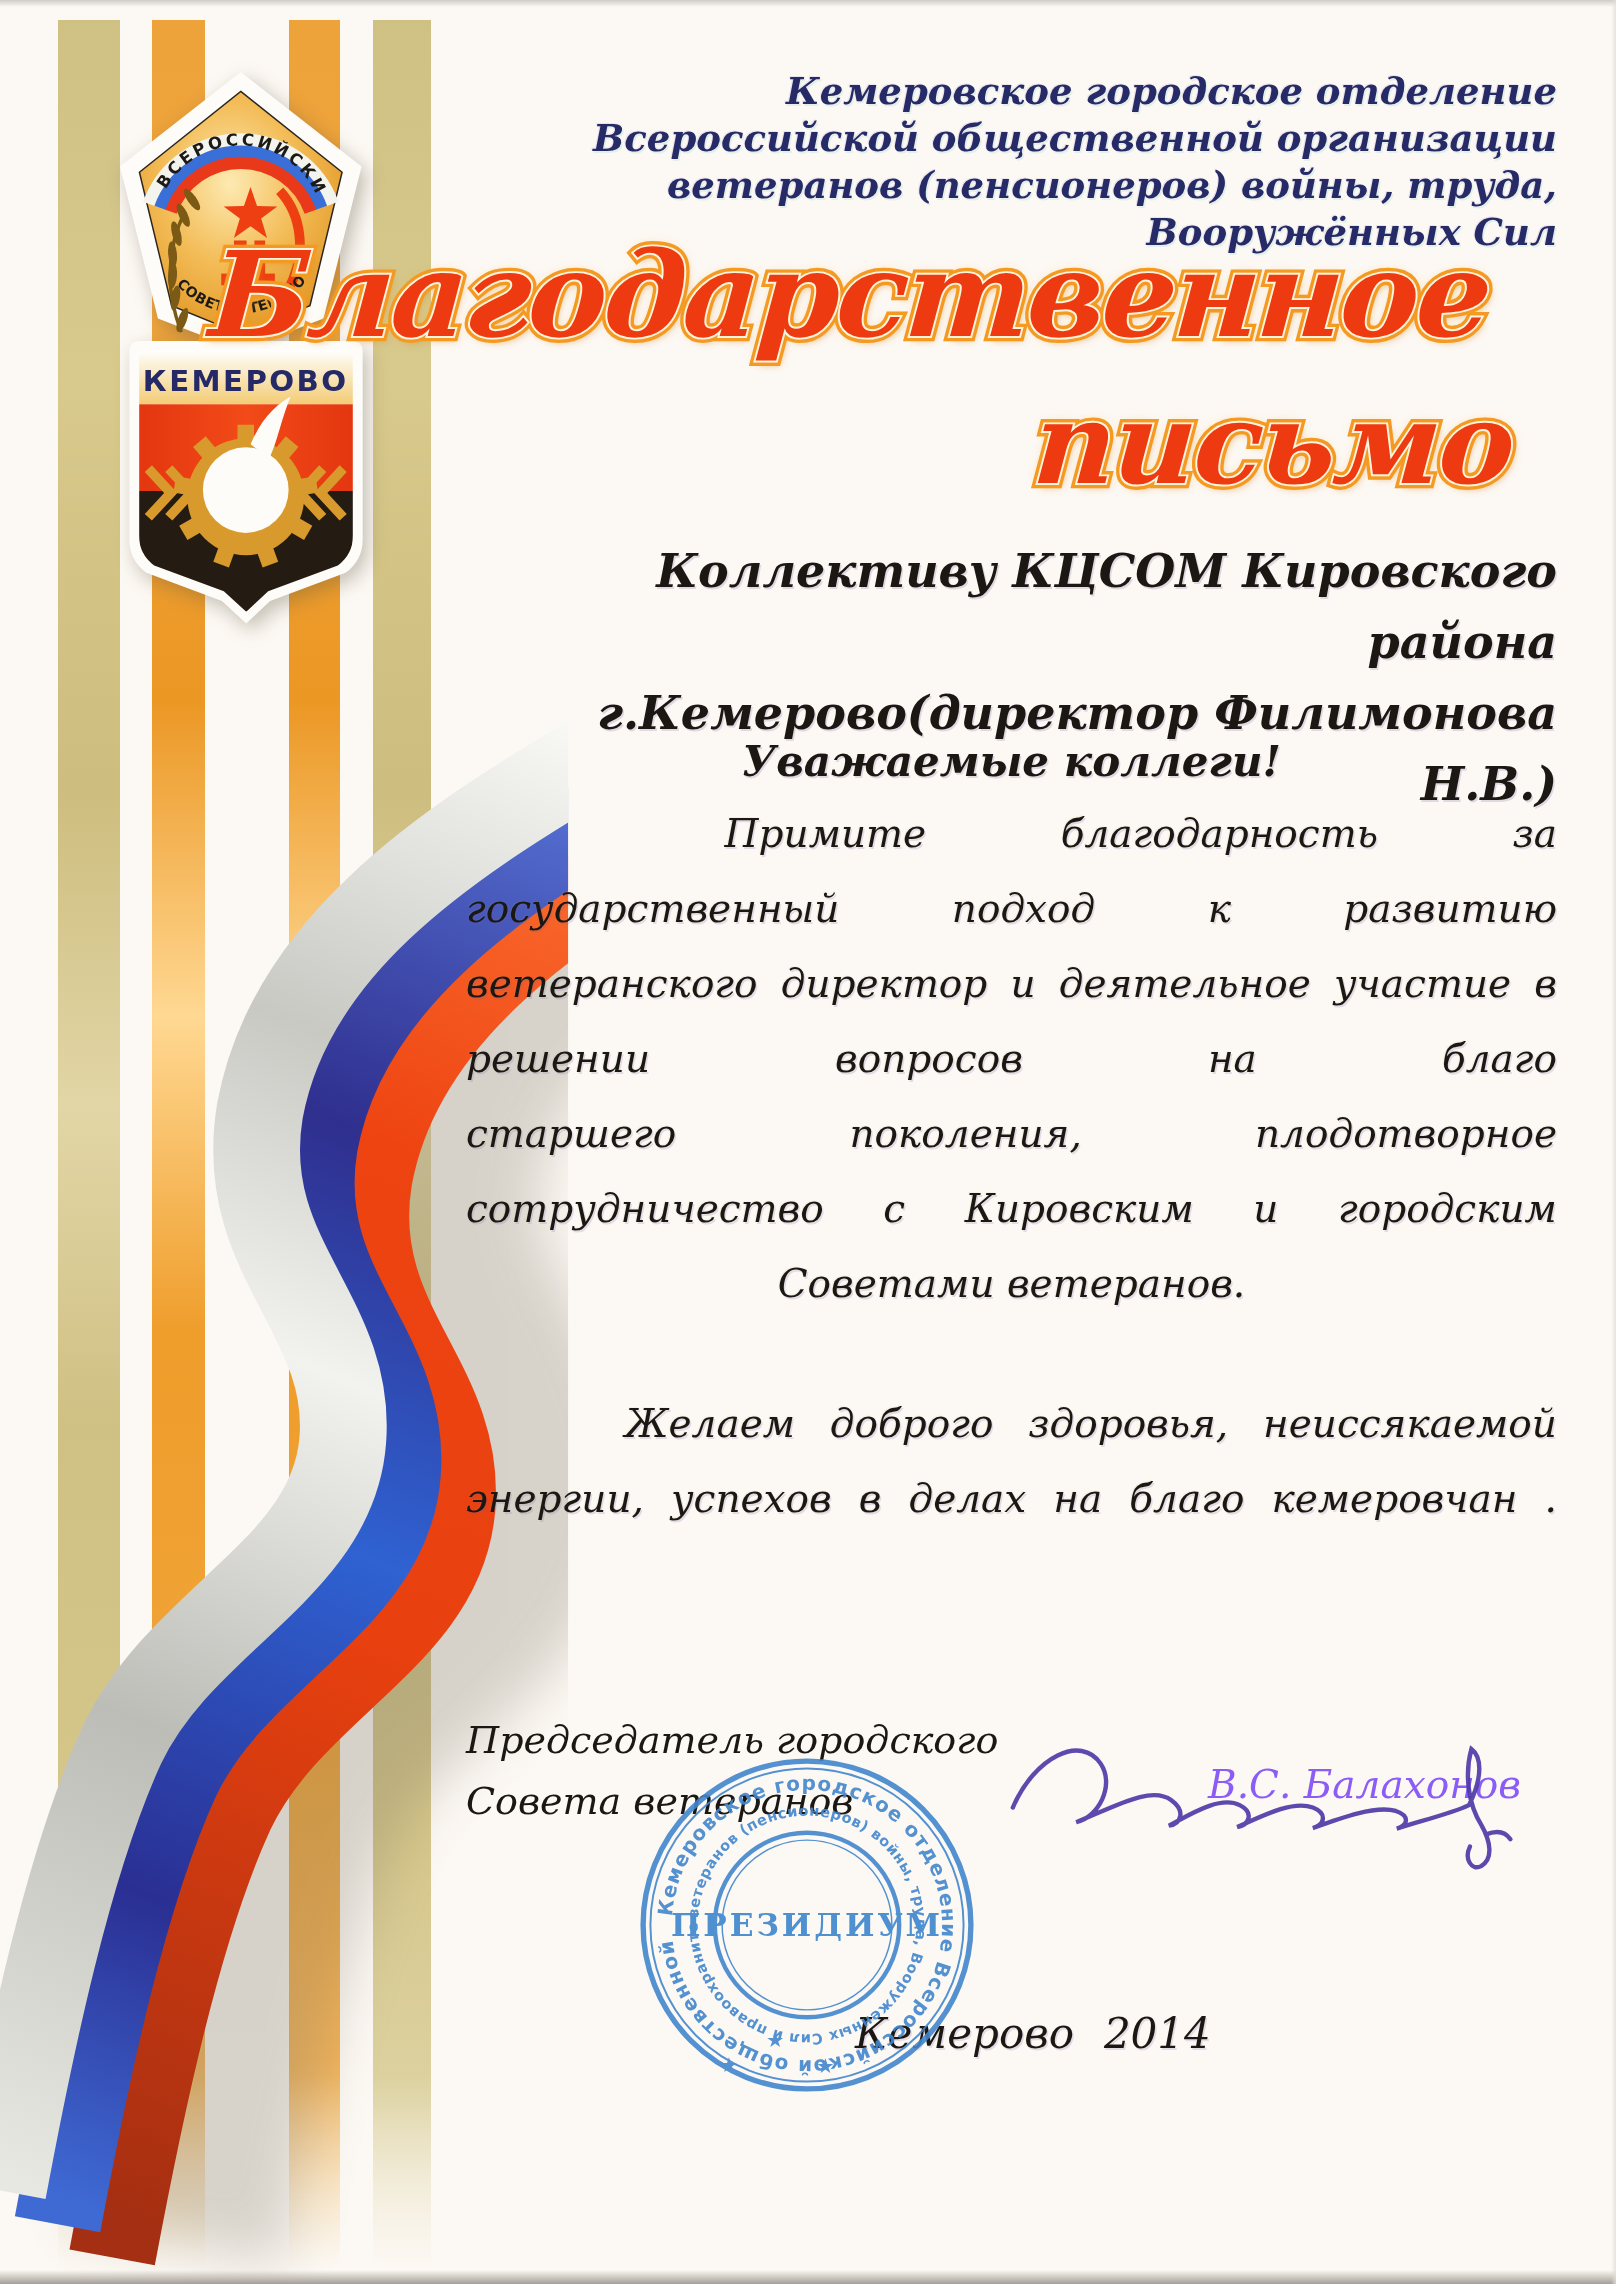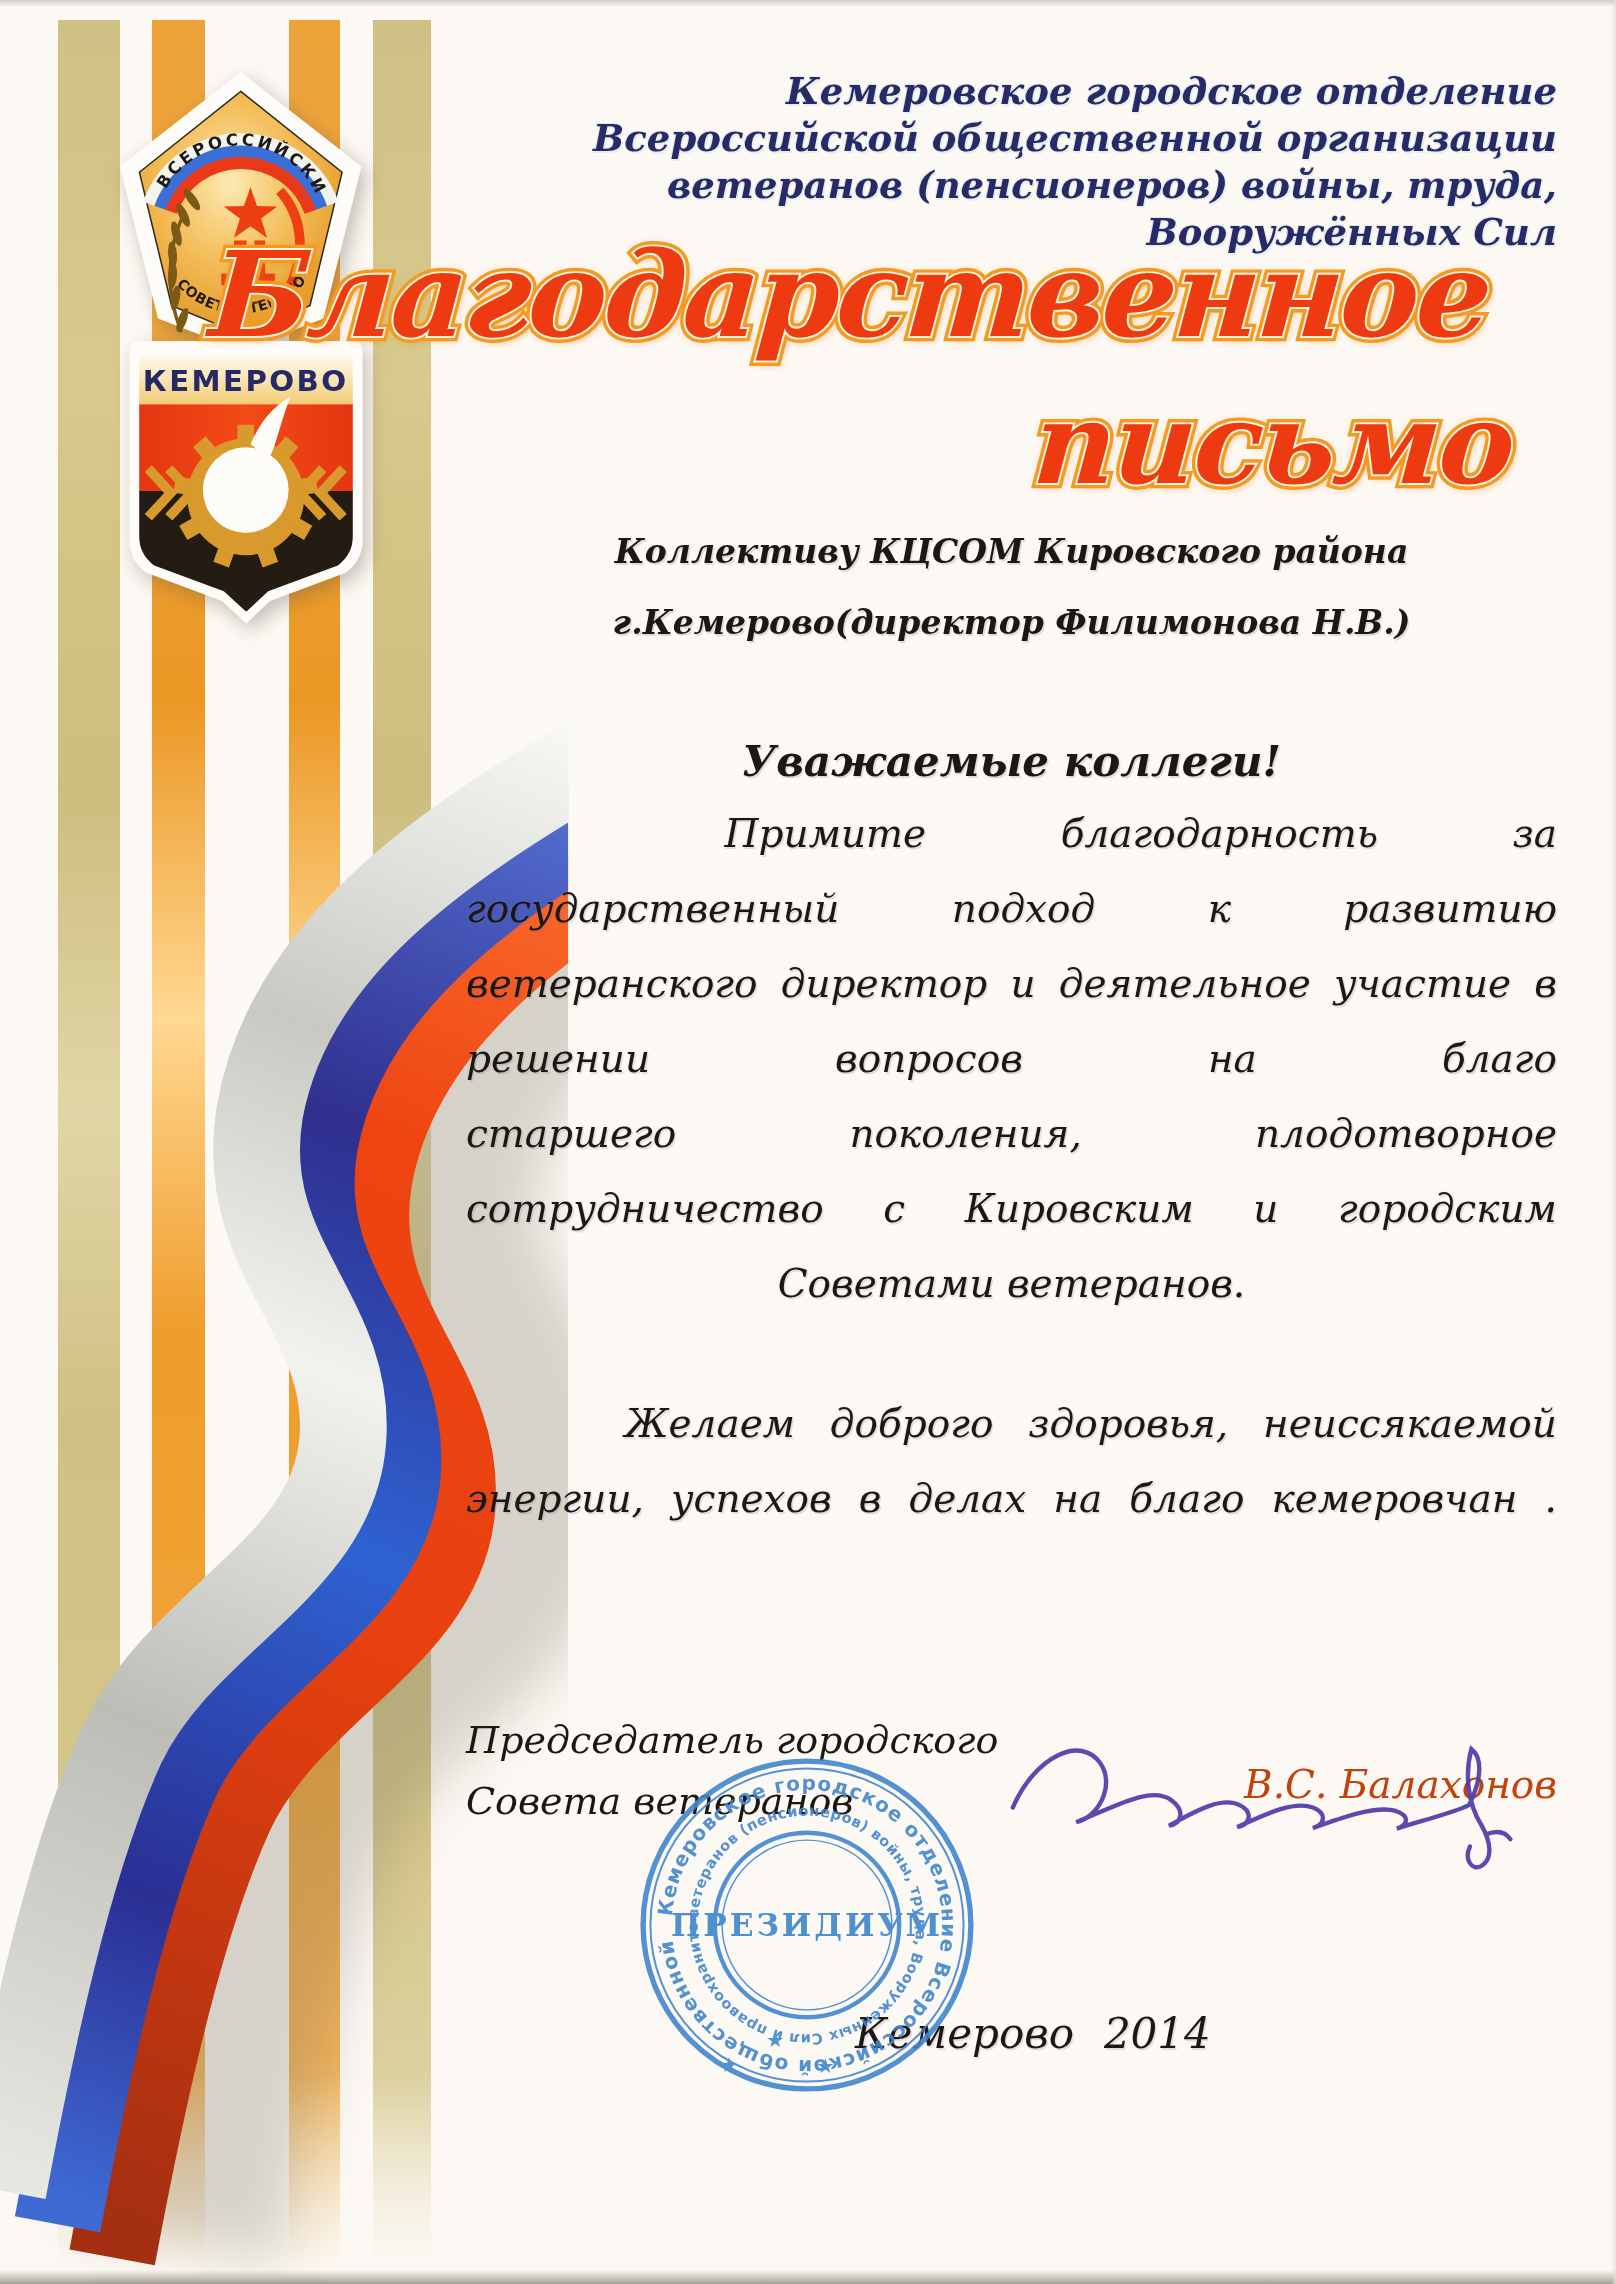--- a/index.html
+++ b/index.html
@@ -40,38 +40,38 @@
     transform:skewX(-4deg);}
   .title1{left:161px;top:225px;width:1376px;height:161px;text-align:center;font-size:118px;letter-spacing:-2.9px;}
   .title2{left:683px;top:377px;width:829px;height:156px;text-align:right;padding-right:54px;font-size:113px;letter-spacing:-2px;}
   .tl{position:absolute;inset:0;text-align:inherit;padding-right:inherit;}
   .tl-halo{-webkit-text-stroke:10.7px #f49a22;color:#f49a22;
     text-shadow:0 0 10.7px rgba(246,166,36,.55), 3.9px 4.9px 6.8px rgba(205,125,45,.35);}
   .tl-mid{-webkit-text-stroke:3.9px #fdf4de;color:#fdf4de;}
   .tl-fill{color:#ee3a10;}
   
   .content{position:absolute;left:466px;top:0;width:1091px;height:100%;z-index:4;color:#1b1713;}
-  .recipient{position:absolute;left:0;top:516px;width:100%;text-align:center;
-    font-weight:bold;font-style:italic;font-size:33px;line-height:71px;
+  .recipient{position:absolute;left:0;top:536px;width:100%;text-align:right;
+    font-weight:bold;font-style:italic;font-size:46px;line-height:71px;
     text-shadow:1.5px 2px 0.5px rgba(120,90,160,.20);}
   .salutation{position:absolute;left:0;top:711px;width:100%;text-align:center;
     font-weight:bold;font-style:italic;font-size:42px;
     text-shadow:1.5px 2px 0.5px rgba(120,90,160,.20);margin-top:26px;}
   .para{position:absolute;left:0;width:100%;font-style:italic;font-size:39px;}
   .p1{top:806px;text-align:center;}
   .p2{top:1396px;}
   .bline{height:75px;line-height:55px;
     text-shadow:1.5px 2px 0.5px rgba(120,90,160,.18), -1px -1px 0.5px rgba(150,190,120,.10);}
   .jline{display:flex;justify-content:space-between;}
   .jline.indent::before{content:"";width:124px;flex:0 0 auto;}
   .w{flex:0 0 auto;}
   
   .sig-role{position:absolute;left:466px;top:1710px;z-index:4;font-style:italic;font-size:38px;
     line-height:61px;color:#1b1713;}
-  .sig-name{position:absolute;left:1208px;top:1762px;z-index:4;font-style:italic;font-size:39px;color:#c2410c;margin-left:36px;}
+  .sig-name{position:absolute;left:1208px;top:1762px;z-index:4;font-style:italic;font-size:39px;color:#8b5cf6;}
   .autograph-svg{position:absolute;left:986px;top:1722px;z-index:5;}
   
   .stamp-svg{position:absolute;left:607px;top:1725px;z-index:6;opacity:.9;}
   .stamp-ring-text{font-family:"DejaVu Sans", sans-serif;font-weight:bold;fill:#4186ce;}
   .stamp-outer-text{font-size:41px;letter-spacing:2px;}
   .stamp-inner-text{font-size:30px;letter-spacing:1px;}
   .stamp-center{font-family:"DejaVu Serif", serif;font-weight:bold;font-size:64px;
     letter-spacing:6px;fill:#3c85cd;}
   .stamp-star{font-size:42px;fill:#4186ce;font-family:"DejaVu Sans", sans-serif;}
   

